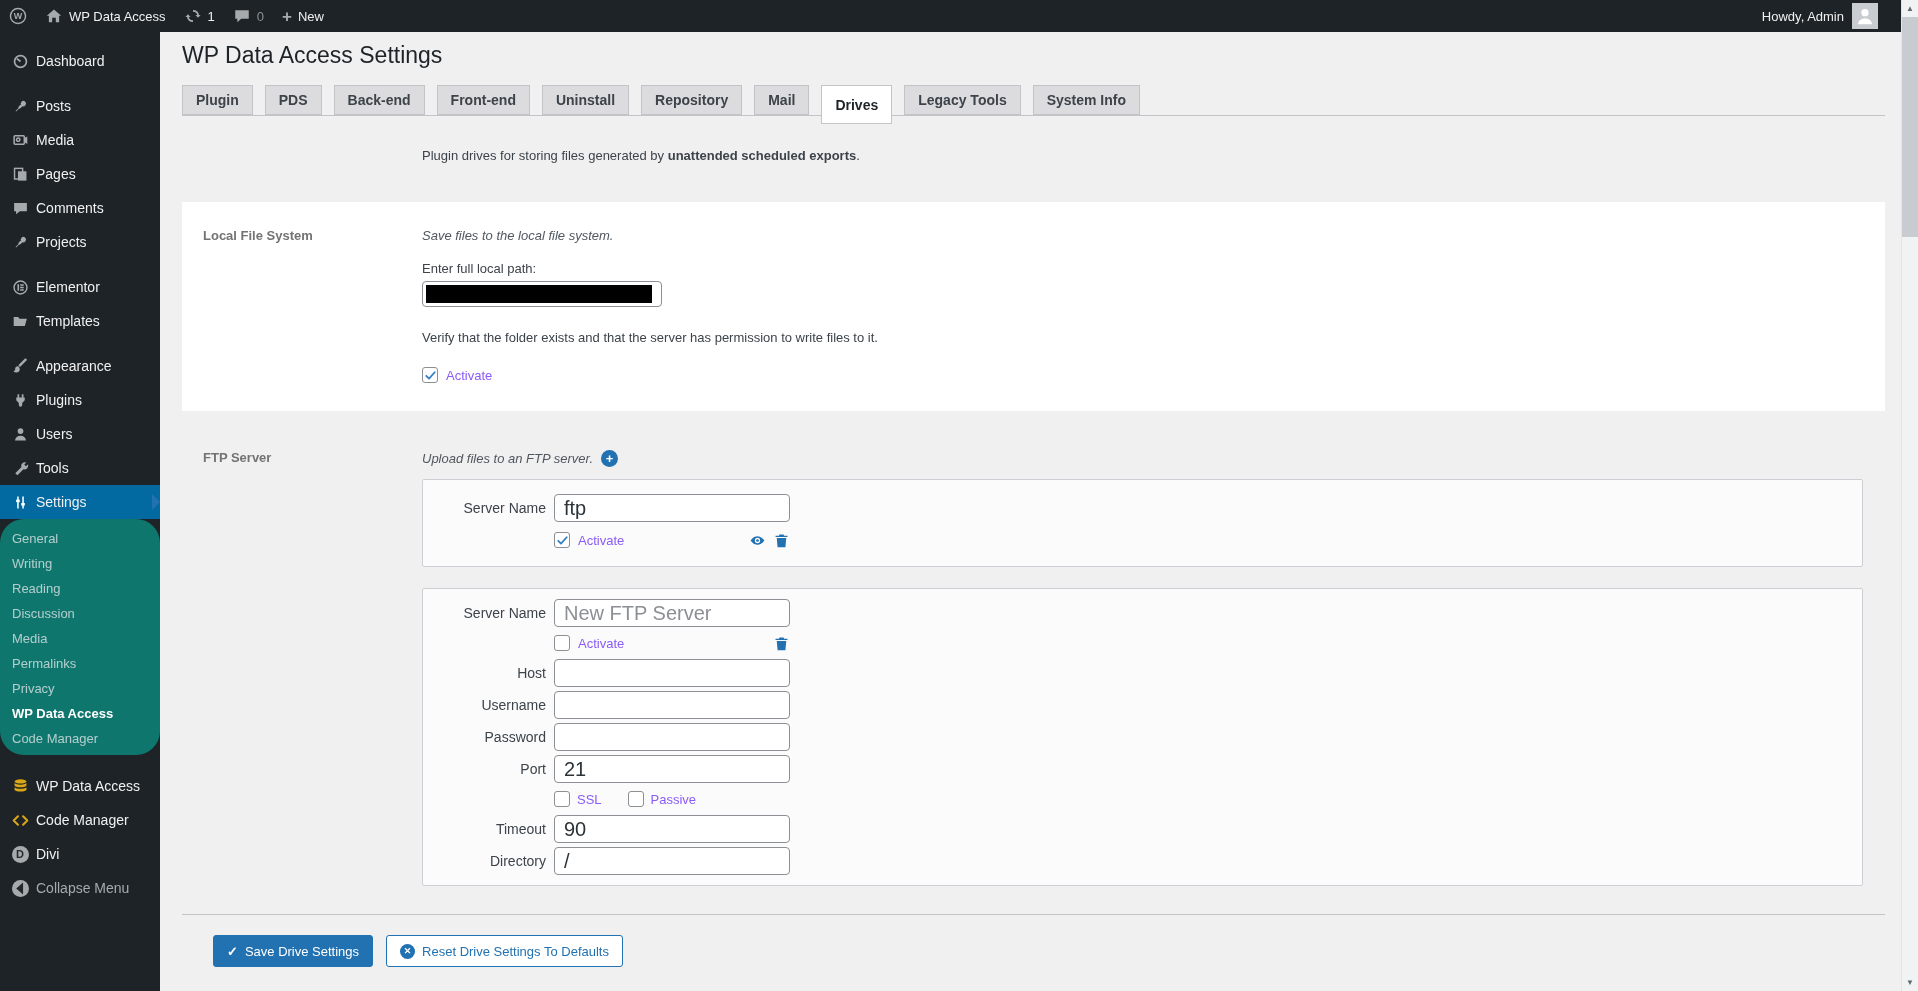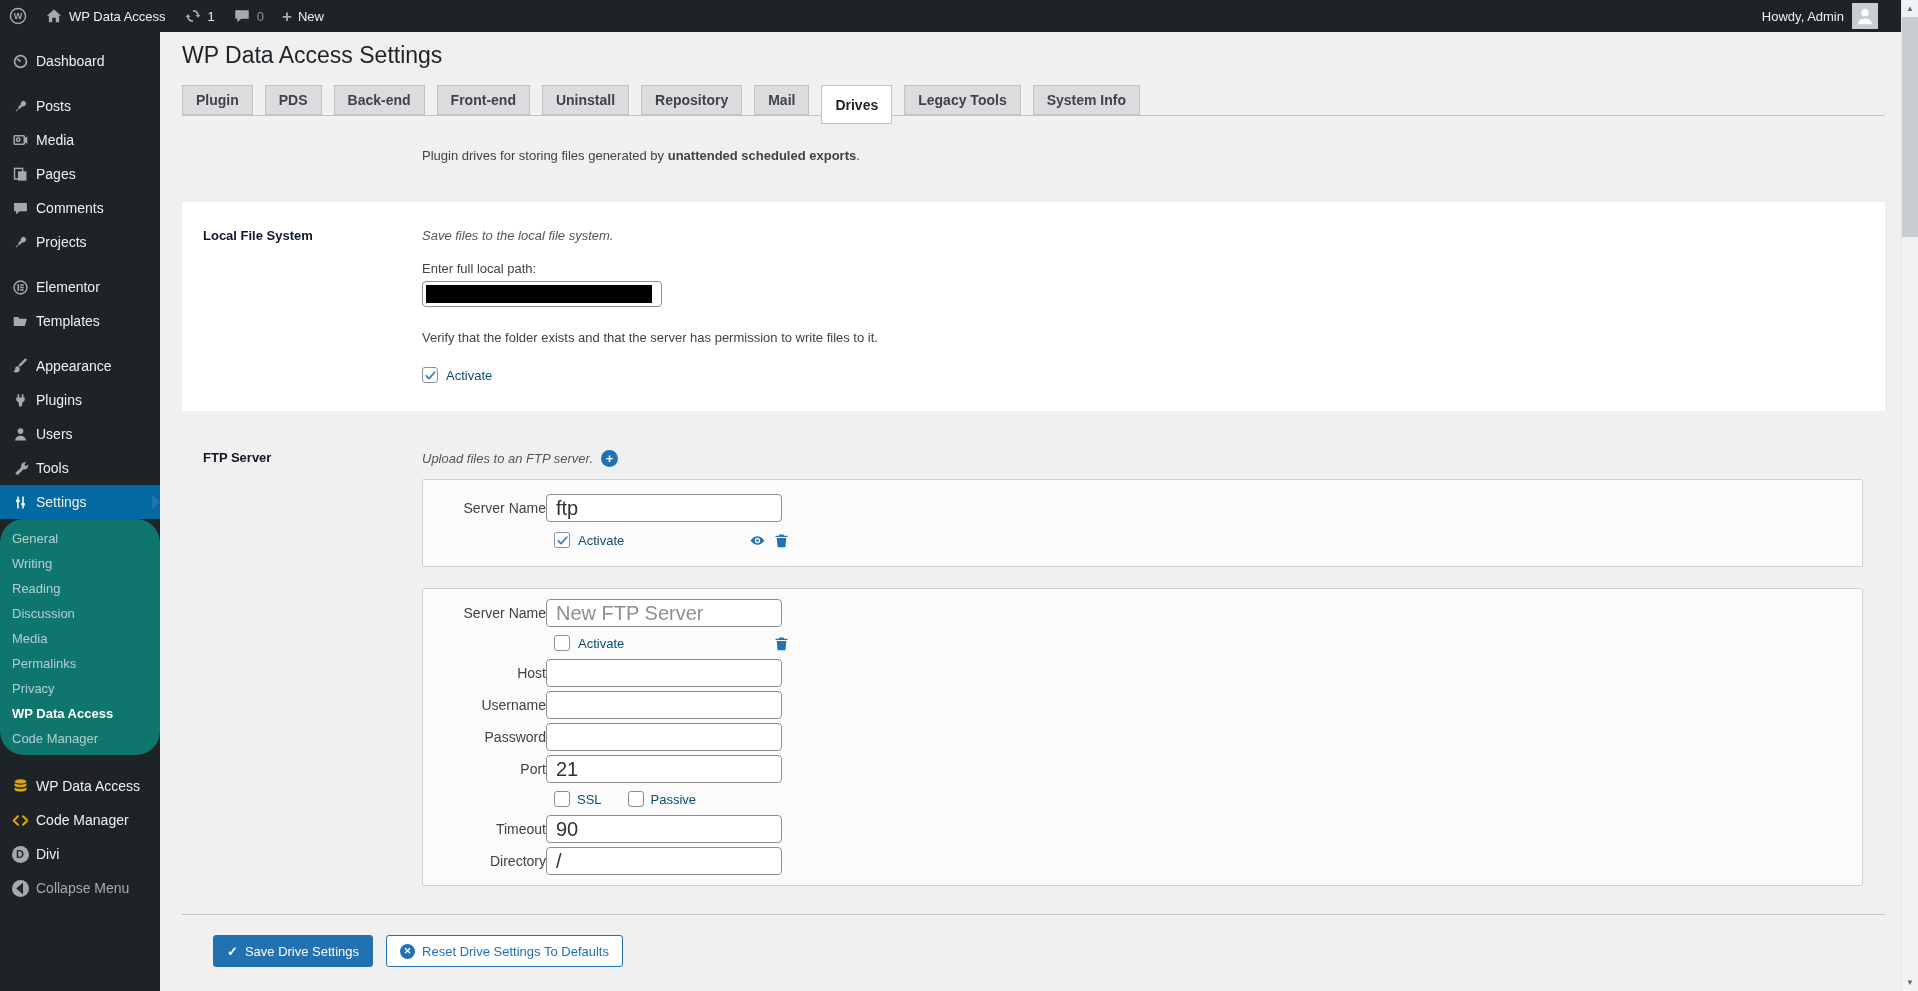--- a/index.html
+++ b/index.html
@@ -51,48 +51,48 @@
   .tabline { position:absolute; top:30px; left:0; right:0; border-top:1px solid #c3c4c7; }
   .tabrow { display:flex; gap:12px; position:relative; align-items:flex-start; }
   .tab { height:30px; padding:0 13px; display:flex; align-items:center; background:#dcdcde;
     border:1px solid #c3c4c7; font-size:14px; font-weight:600; color:#3c434a; cursor:pointer; z-index:1; white-space:nowrap; }
   .tab.active { background:#fff; height:39px; color:#1d2327; z-index:2; }
 
   .intro { margin:24px 16px 0 262px; font-size:13px; color:#3c434a; }
   .intro b { font-weight:700; }
 
   .panel { margin:39px 16px 0 22px; background:#fff; display:flex; padding:26px 0 28px; }
-  .col-label { width:240px; min-width:240px; padding-left:21px; font-weight:700; font-size:13px; color:#0f172a; }
+  .col-label { width:240px; min-width:240px; padding-left:21px; font-weight:700; font-size:13px; color:#737373; }
   .col-body { flex:1; font-size:13px; color:#3c434a; }
   .italic-desc { font-style:italic; color:#50575e; font-size:13px; }
   .path-label { margin-top:18px; }
   .local-input { width:240px; height:26px; margin-top:5px; position:relative; background:#fff;
     border:1px solid #8c8f94; border-radius:4px; }
   .redaction { position:absolute; left:3px; top:3px; bottom:3px; right:9px; background:#000; }
   .verify { margin-top:23px; }
   .activate-row { margin-top:22px; display:flex; align-items:center; gap:8px; }
 
   .wpcb { width:16px; height:16px; min-width:16px; border:1px solid #8c8f94; border-radius:3px;
     background:#fff; display:inline-flex; align-items:center; justify-content:center; cursor:pointer; }
   .wpcb svg { display:none; width:13px; height:13px; }
   .wpcb.checked svg { display:block; }
-  .cb-label { font-size:13px; color:#0c4a6e; }
+  .cb-label { font-size:13px; color:#8b5cf6; }
 
   .ftp-section { display:flex; margin:39px 16px 0 22px; }
   .ftp-body { flex:1; }
   .ftp-desc { display:flex; align-items:center; gap:8px; height:17px; }
   .plus-icon { width:17px; height:17px; border-radius:50%; background:#2271b1; color:#fff;
     display:flex; align-items:center; justify-content:center; font-size:13px; font-weight:700; line-height:1; cursor:pointer; }
 
   .ftp-box { margin:12px 22px 0 0; background:#fbfbfc; border:1px solid #ccd0d4; border-radius:2px; padding:14px 0; }
   .ftp-box.second { margin-top:21px; padding:10px 0; }
   .frow { display:flex; align-items:center; }
   .frow + .frow { margin-top:4px; }
   .frow.mt6 { margin-top:6px; }
-  .flabel { width:123px; min-width:123px; text-align:right; margin-right:0; font-size:14px; color:#3c434a; }
+  .flabel { width:123px; min-width:123px; text-align:right; margin-right:8px; font-size:14px; color:#3c434a; }
   .finput { width:236px; height:28px; border:1px solid #8c8f94; border-radius:4px; background:#fff;
     font-size:20px; color:#2c3338; padding:0 9px; font-family:"Liberation Sans", sans-serif; outline:none; }
   .finput::placeholder { color:#8c8f94; opacity:1; }
   .factivate { margin-left:131px; width:236px; display:flex; align-items:center; gap:8px; height:24px; }
   .ficons { margin-left:auto; display:flex; align-items:center; gap:7px; }
   .blue-icon { color:#2271b1; width:17px; height:17px; display:flex; align-items:center; justify-content:center; cursor:pointer; }
   .blue-icon svg { width:17px; height:17px; }
   .cb-pair { display:flex; align-items:center; gap:7px; }
   .cb-gap { width:10px; }
 

